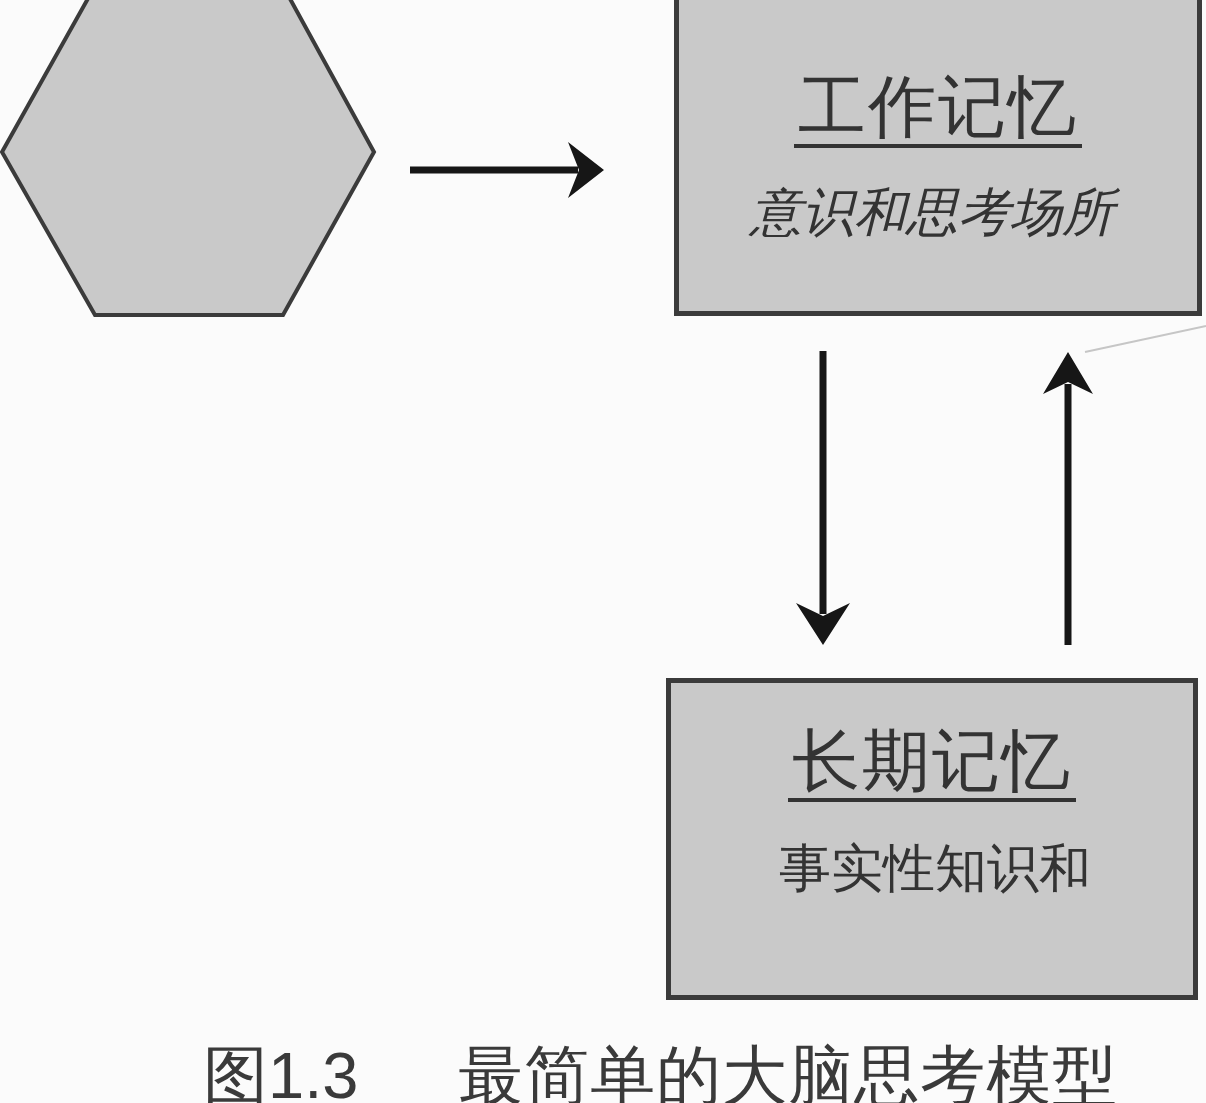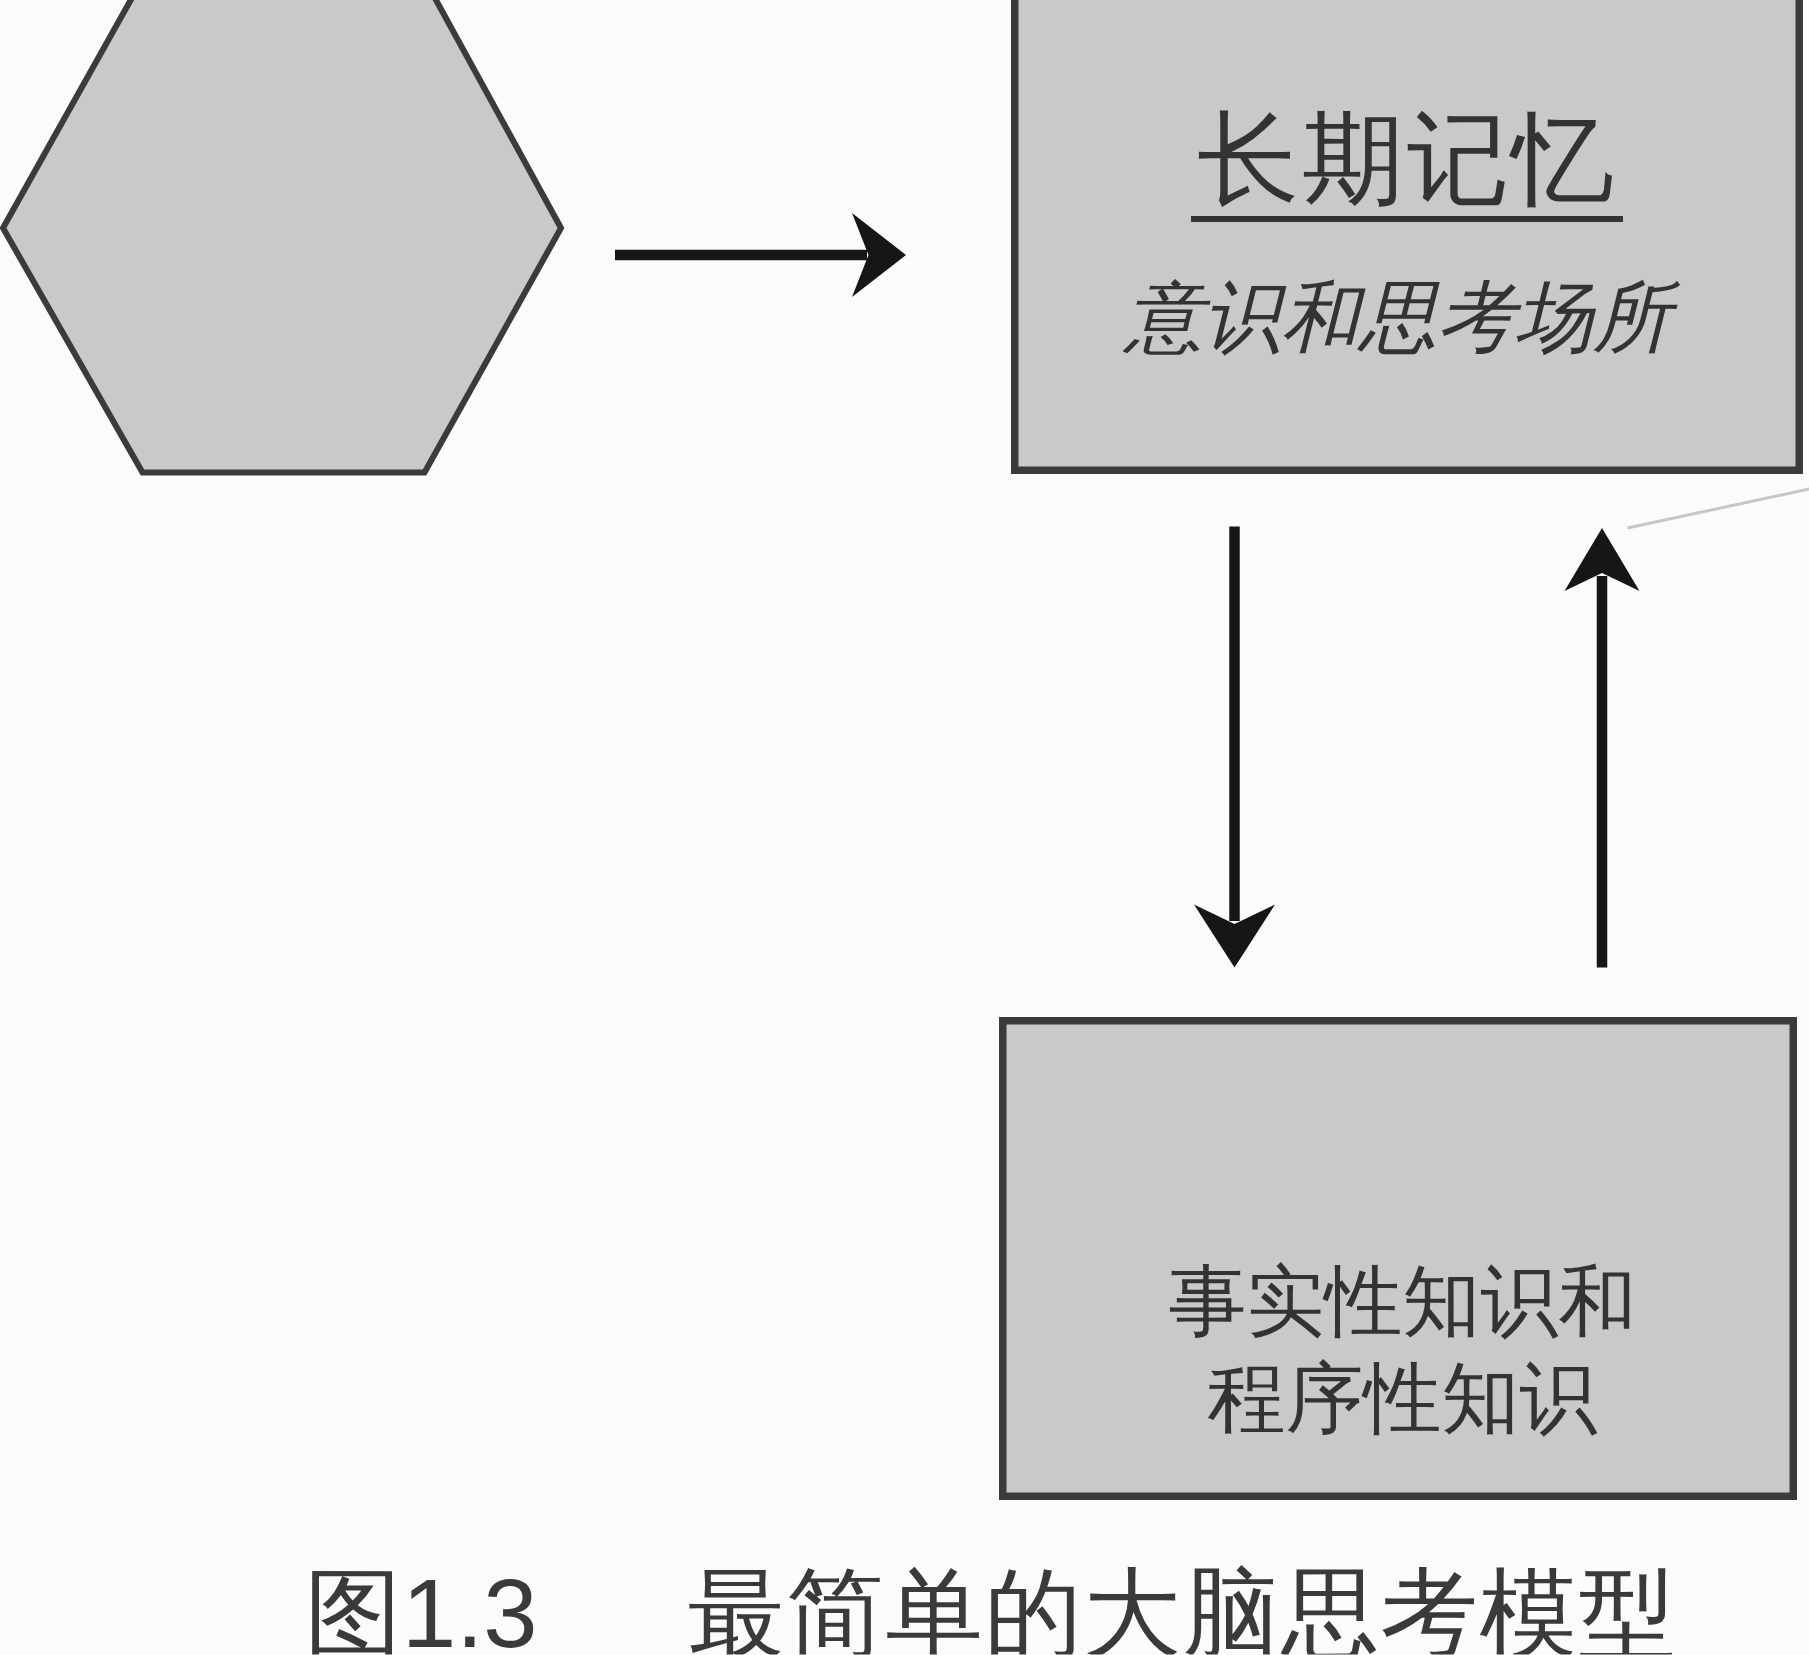--- a/index.html
+++ b/index.html
@@ -68,26 +68,28 @@
 
     <line class="faint-line" x1="1085" y1="352" x2="1206" y2="326"></line>
   </svg>
 
   <div class="box box-top"></div>
 
   <div class="box box-bottom"></div>
 
 
   <div class="label node-title wm-title">
-    <span class="u">长期记忆</span>
+    <span class="u">工作记忆</span>
   </div>
   <div class="label wm-sub">意识和思考场所</div>
 
+  <div class="label node-title ltm-title">
+    <span class="u">长期记忆</span>
+  </div>
   <div class="label ltm-sub">
     <div>事实性知识和</div>
-    <div>程序性知识</div>
   </div>
 
   <div class="caption">
     <span class="cap-num">图1.3</span><span class="cap-title">最简单的大脑思考模型</span>
   </div>
 
 </div>
 
 </body></html>

